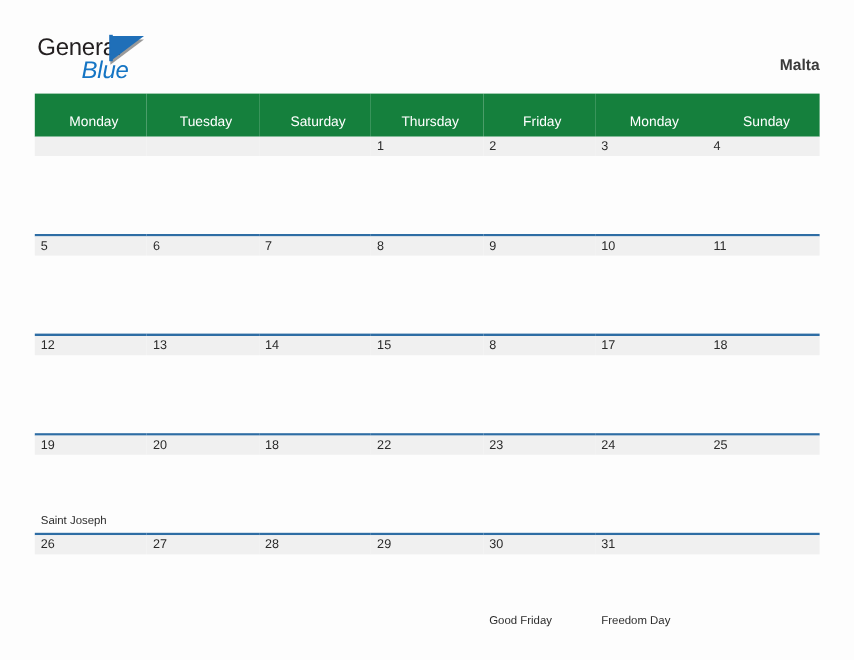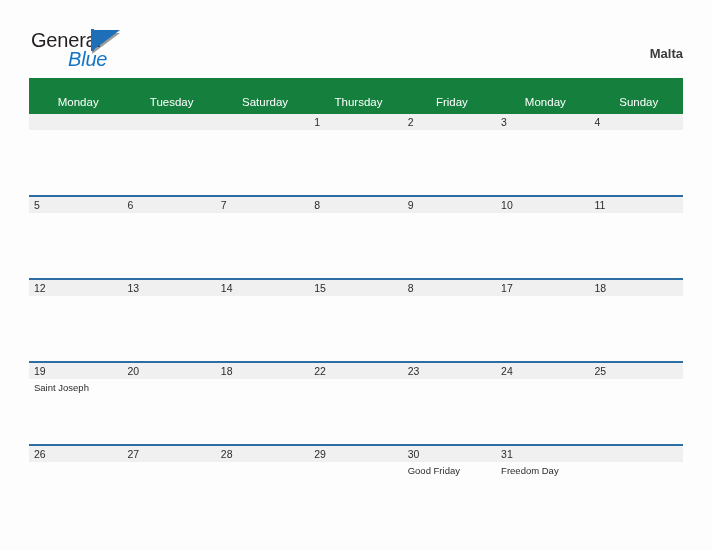--- a/index.html
+++ b/index.html
@@ -151,20 +151,21 @@
     font-size: 10.5px;
     color: #2b2b2b;
     padding-left: 5px;
     box-sizing: border-box;
   }
   .holiday {
     font-size: 9.5px;
     color: #2b2b2b;
     padding: 3px 4px 0 5px;
     line-height: 12px;
+    margin-top: 47px;
   }
 </style>
 </head>
 <body>
 
 <div class="page">
 
   <div class="top-bar">
 
     <div class="logo">

